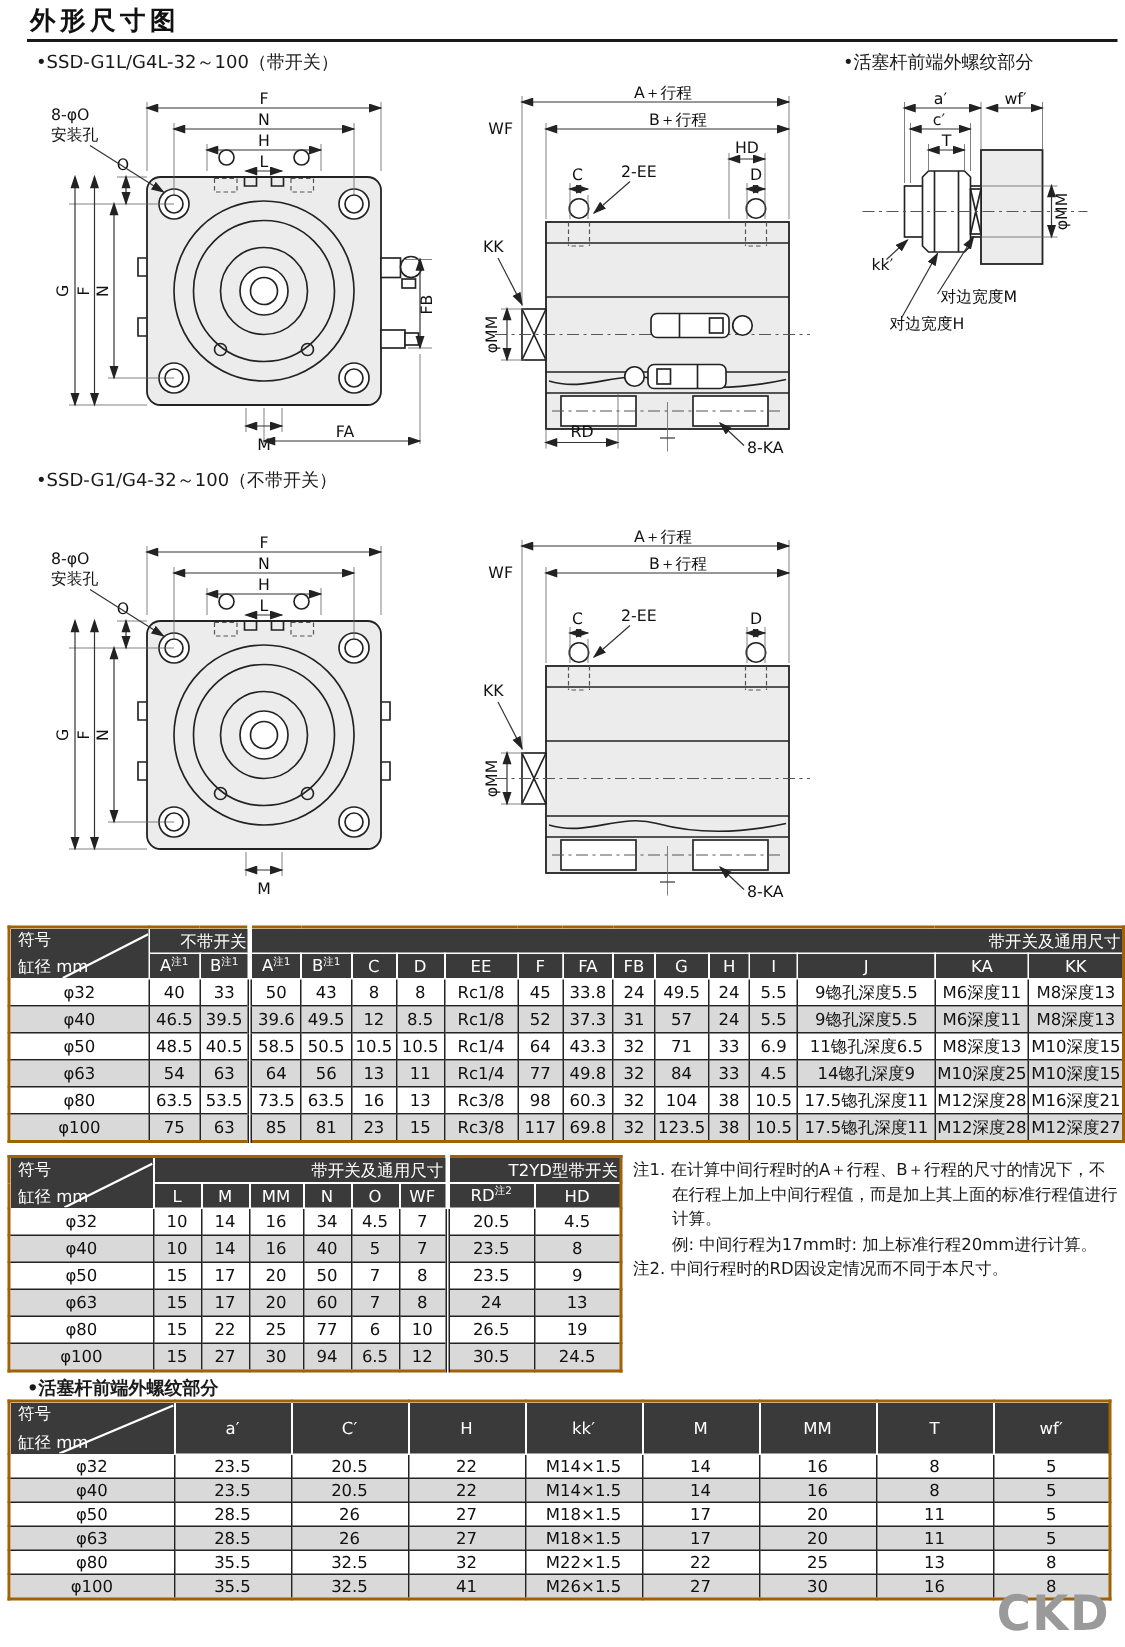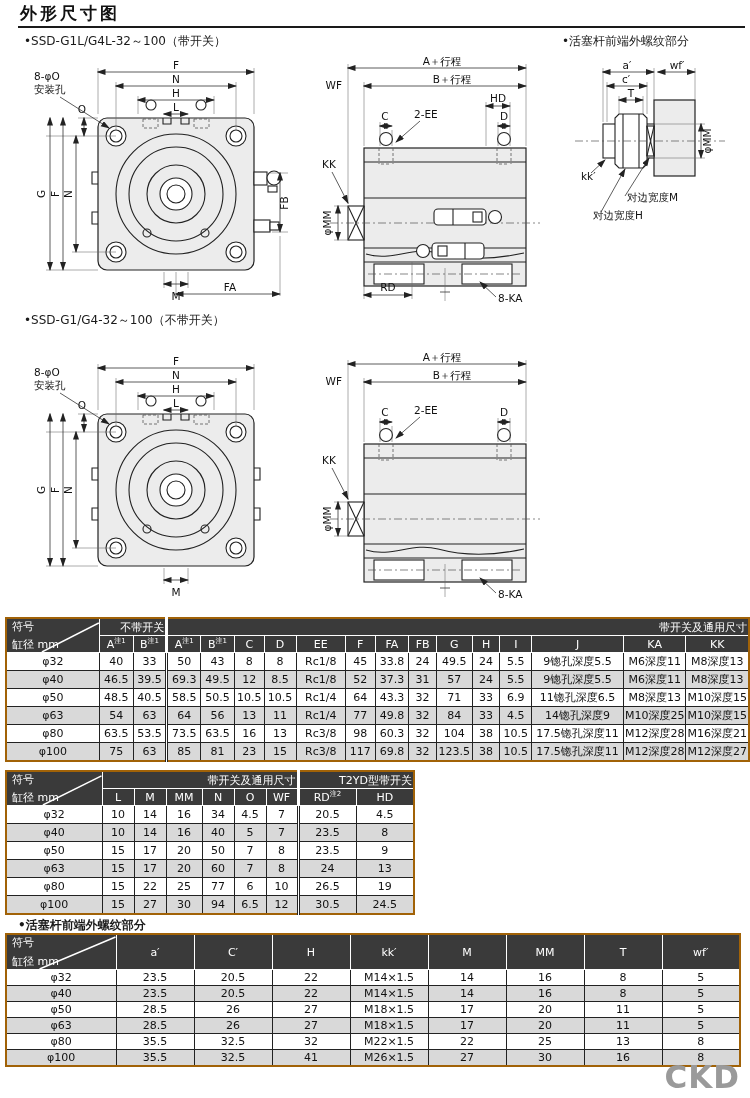--- a/index.html
+++ b/index.html
@@ -347,21 +347,21 @@
           <td>24</td>
           <td>5.5</td>
           <td>9锪孔深度5.5</td>
           <td>M6深度11</td>
           <td>M8深度13</td>
         </tr>
         <tr class="alt">
           <td class="bore">φ40</td>
           <td>46.5</td>
           <td>39.5</td>
-          <td class="dbl">69.3</td>
+          <td class="dbl">39.6</td>
           <td>49.5</td>
           <td>12</td>
           <td>8.5</td>
           <td>Rc1/8</td>
           <td>52</td>
           <td>37.3</td>
           <td>31</td>
           <td>57</td>
           <td>24</td>
           <td>5.5</td>
@@ -546,20 +546,25 @@
           <td>30</td>
           <td>94</td>
           <td>6.5</td>
           <td>12</td>
           <td class="dbl">30.5</td>
           <td>24.5</td>
         </tr>
       </tbody>
   </table>
 
+  <div class="notes">
+    <div class="n1">注1. 在计算中间行程时的A＋行程、B＋行程的尺寸的情况下，不在行程上加上中间行程值，而是加上其上面的标准行程值进行计算。</div>
+    <div class="nx">例: 中间行程为17mm时: 加上标准行程20mm进行计算。</div>
+    <div>注2. 中间行程时的RD因设定情况而不同于本尺寸。</div>
+  </div>
 
   <div class="sec-label b" style="left:18px;top:917px">•活塞杆前端外螺纹部分</div>
 
   <table class="dt" id="t3" style="left:5px;top:933px">
     <colgroup>
       <col style="width:110px">
         <col style="width:78px">
         <col style="width:78px">
         <col style="width:78px">
       <col style="width:78px">

